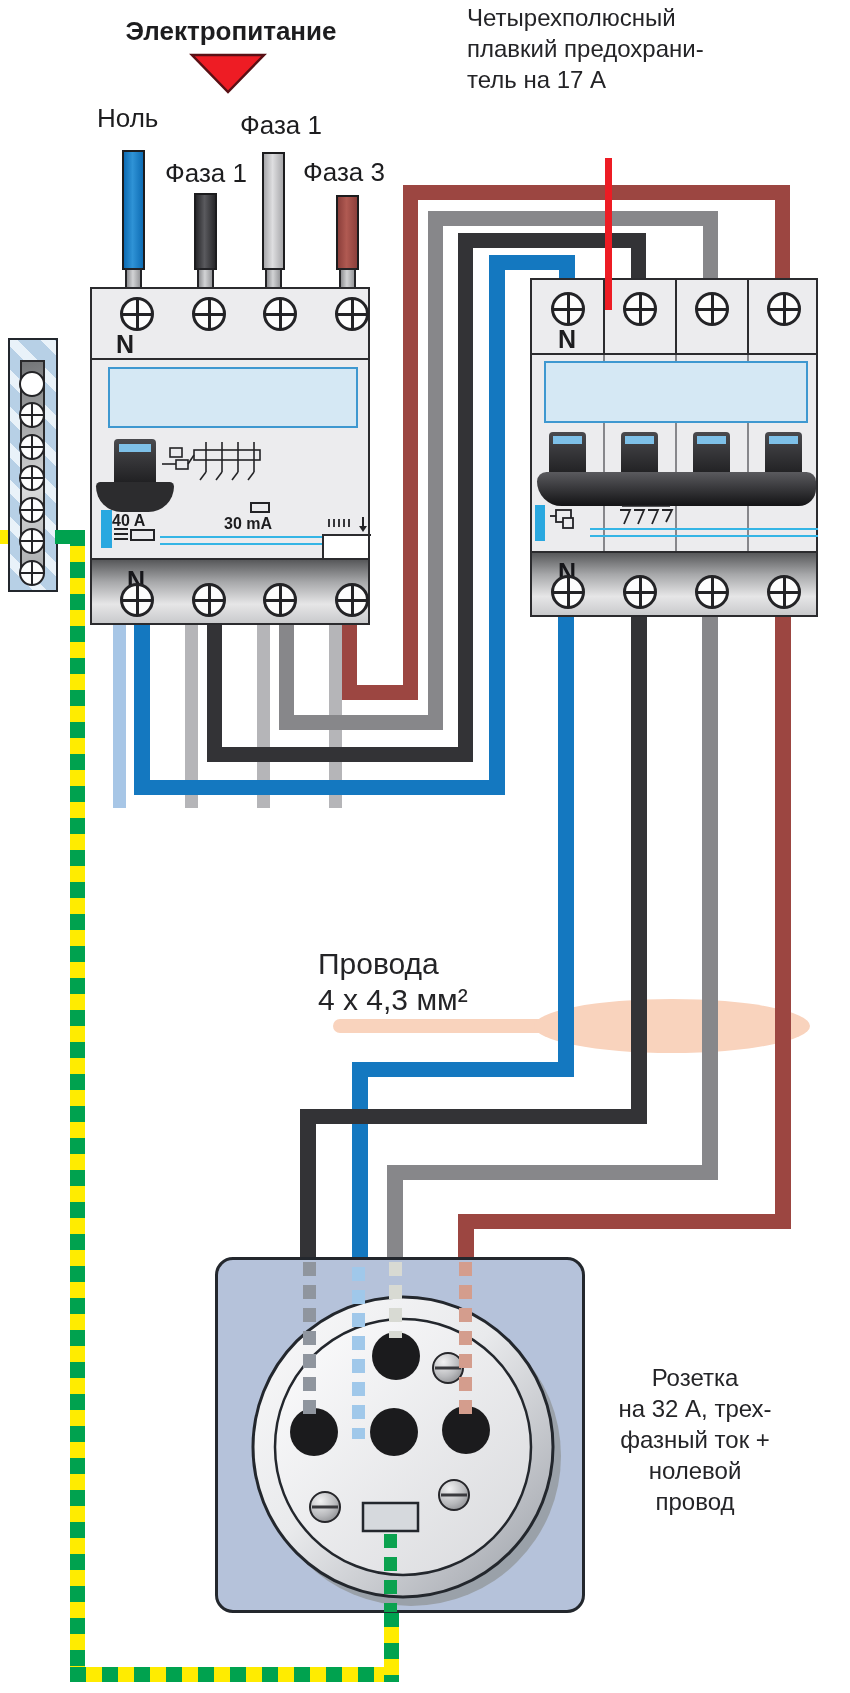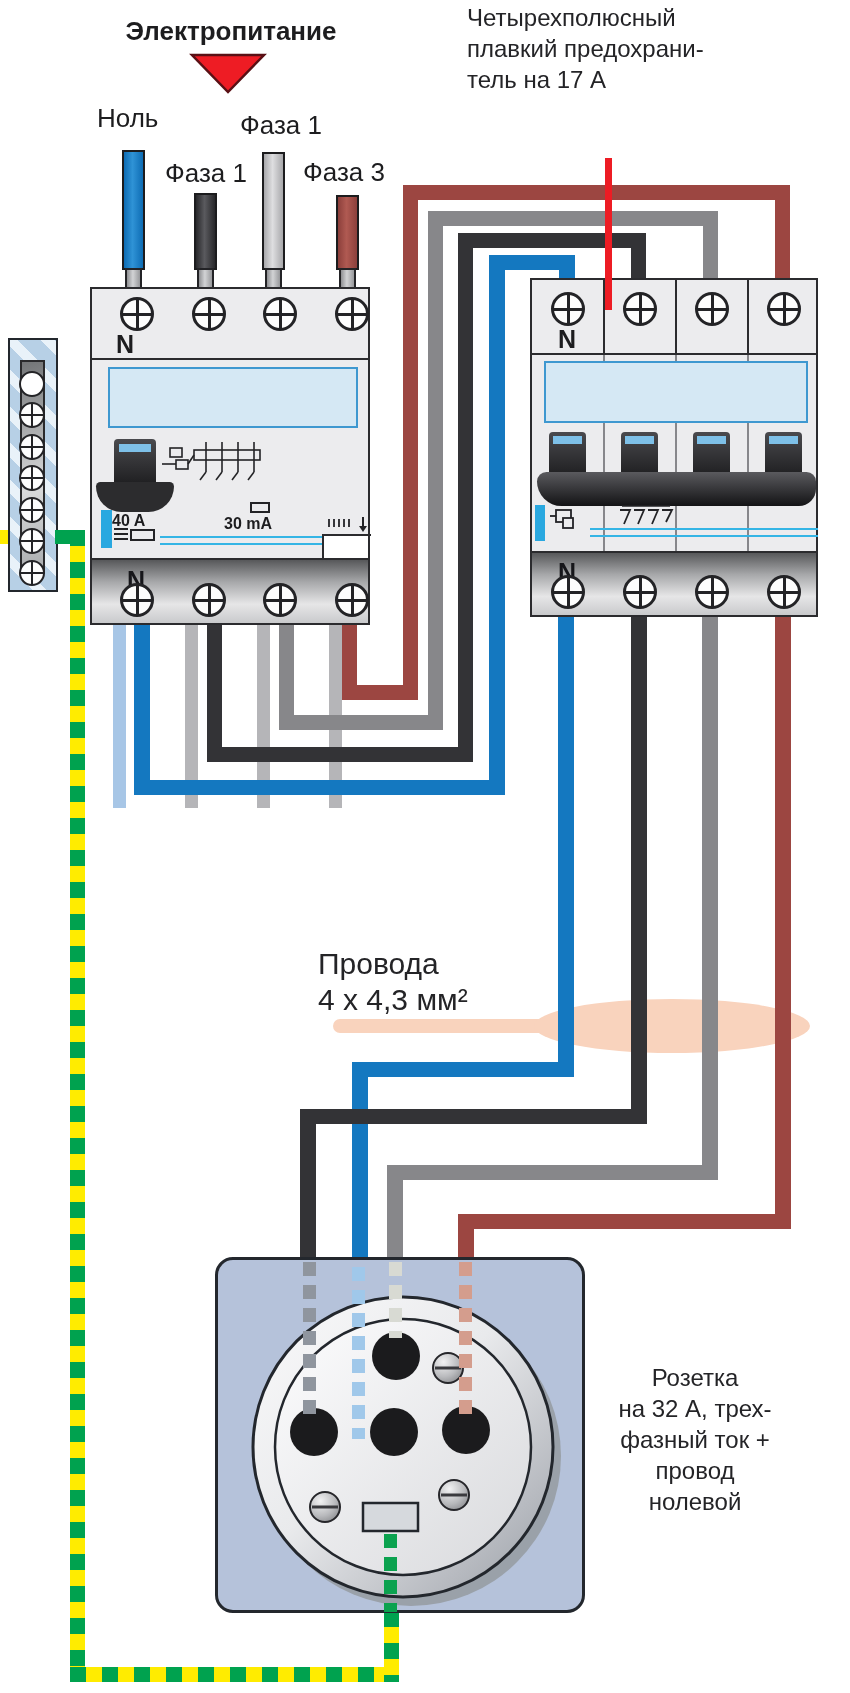--- a/index.html
+++ b/index.html
@@ -311,17 +311,17 @@
 
   <div class="wires-note" style="left:318px; top:946px;">
     <div>Провода</div>
     <div>4 х 4,3 мм²</div>
   </div>
 
   <div class="socket-note" style="left:595px; top:1362px;">
     <div>Розетка</div>
     <div>на 32 А, трех-</div>
     <div>фазный ток +</div>
+    <div>нолевой</div>
     <div>провод</div>
-    <div>нолевой</div>
   </div>
 
 </div>
 
 </body></html>

